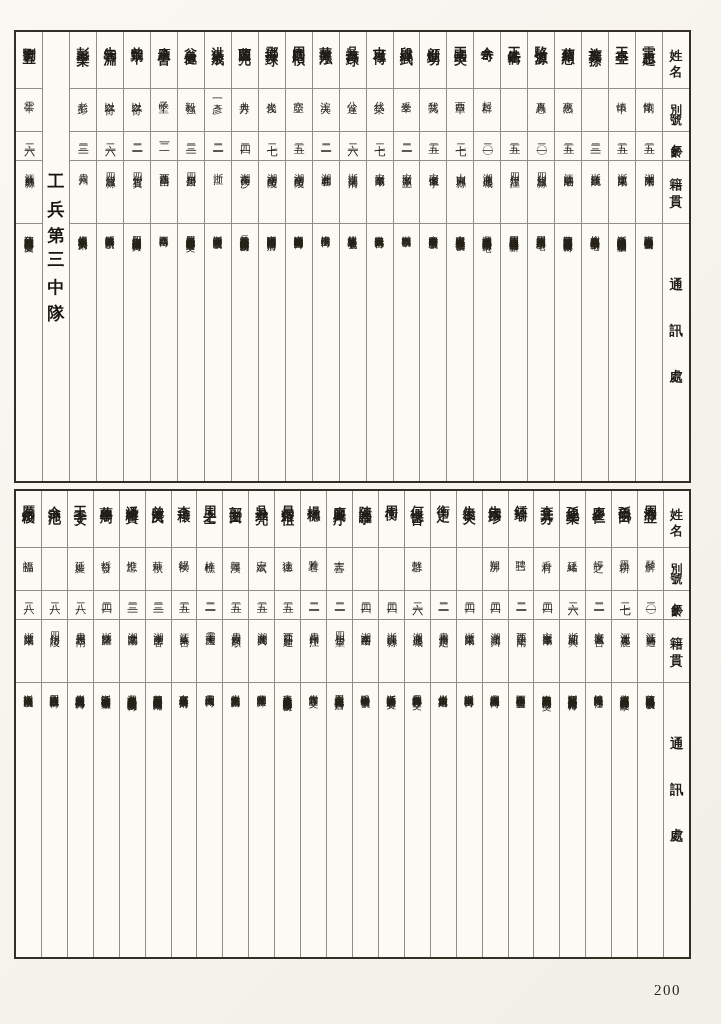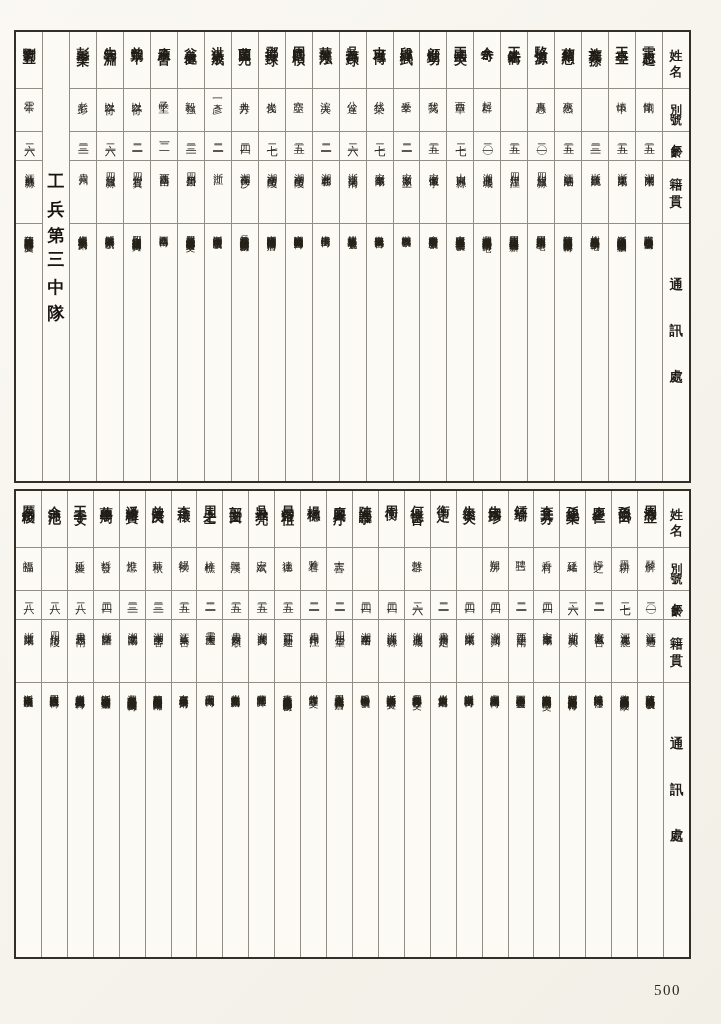--- a/index.html
+++ b/index.html
@@ -904,14 +904,14 @@
           <div class="vtext age-text">二八</div>
         </div>
         <div class="cell r-native">
           <div class="vtext native-text">浙江東陽</div>
         </div>
         <div class="cell r-addr">
           <div class="vtext addr-text">浙江東陽南鄉槐堂鎮</div>
         </div>
       </div>
     </div>
-  <div class="pageno">500</div>
+  <div class="pageno">200</div>
 </div>
 
 </body></html>

